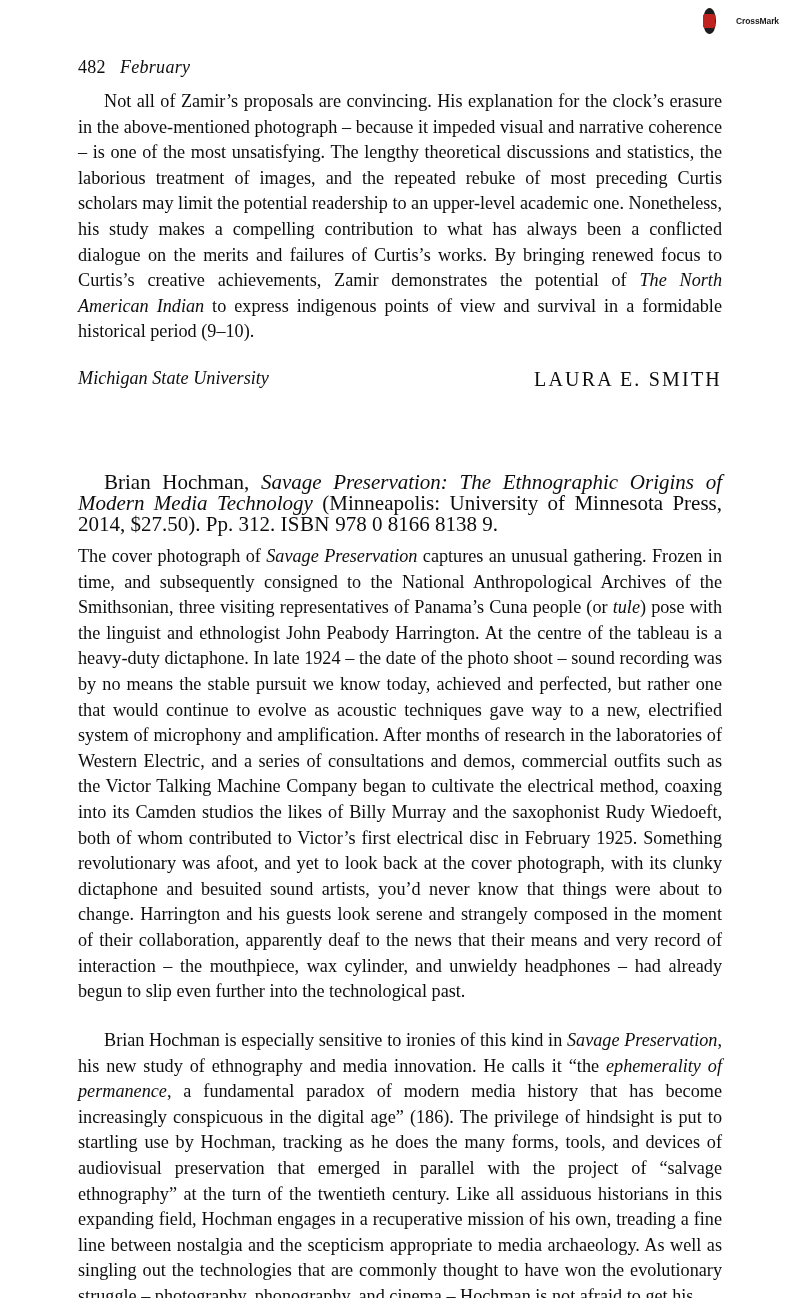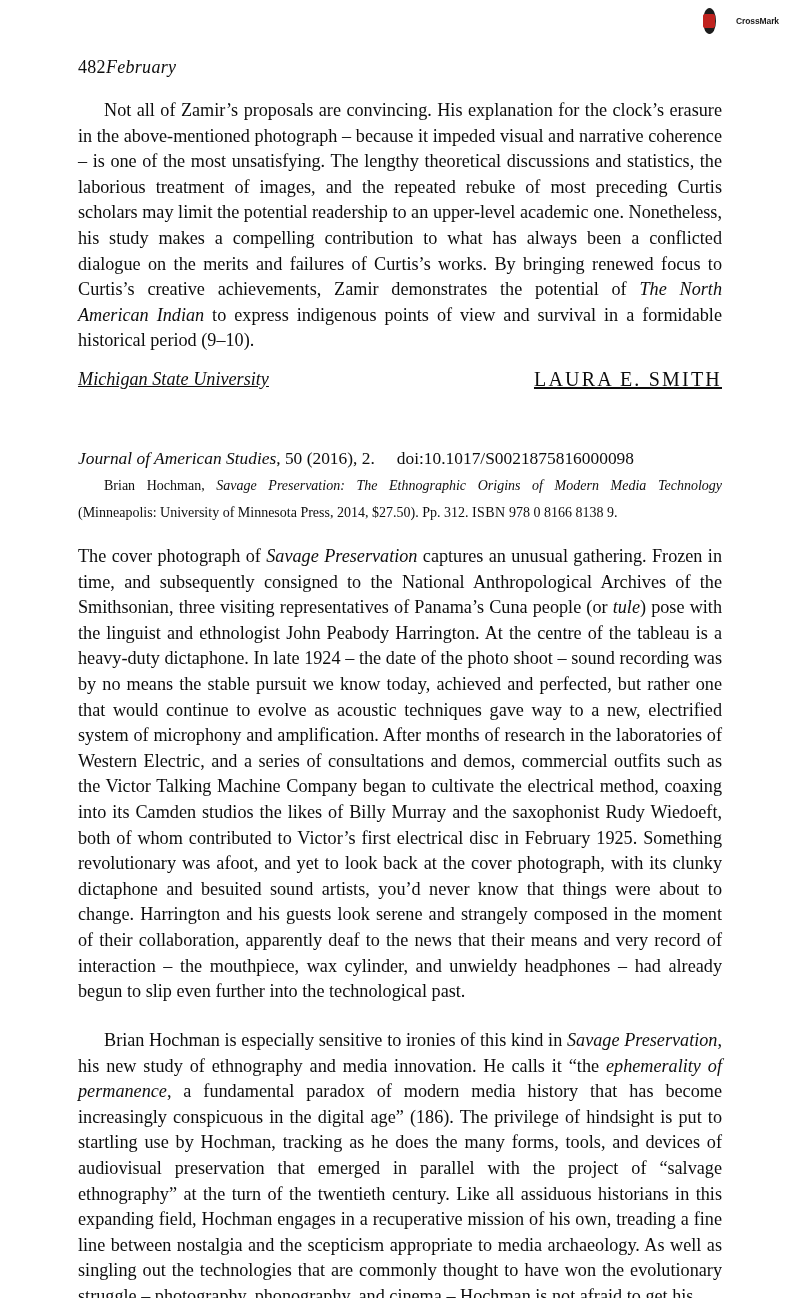--- a/index.html
+++ b/index.html
@@ -63,20 +63,21 @@
   .running-head {
     position: absolute;
     top: 57px;
     left: 78px;
     font-size: 18px;
     font-style: italic;
     letter-spacing: 0.3px;
   }
   .running-head .folio {
     font-style: normal;
+    margin-right: 14px;
   }
 
   .body-block {
     position: absolute;
     left: 78px;
     width: 644px;
   }
 
   p.just {
     margin: 0;
@@ -90,23 +91,22 @@
   .it { font-style: italic; }
 
   
   .signature {
     position: absolute;
     left: 78px;
     width: 644px;
     top: 368px;
     display: flex;
     justify-content: space-between;
-    align-items: center;
+    align-items: flex-start;
     font-size: 18.2px;
-    text-decoration: underline;
   }
   .signature .affil { font-style: italic; }
   .signature .author {
     font-variant: small-caps;
     letter-spacing: 2.2px;
     font-size: 20px;
   }
 
   
   .cite-line {
@@ -121,27 +121,27 @@
   .cite-line .vol { font-variant: small-caps; }
 
   .headnote {
     position: absolute;
     left: 78px;
     top: 472px;
     width: 644px;
   }
   .headnote p {
     margin: 0;
-    font-size: 14px;
-    line-height: 27px;
+    font-size: 21px;
+    line-height: 21px;
     text-align: justify;
     text-indent: 26px;
   }
 
-  .para-1 { top: 98px; }
+  .para-1 { top: 89px; }
   .para-2 { top: 544px; }
   .para-3 { top: 1028px; }
 
   .small-caps-isbn {
     font-variant: small-caps;
     letter-spacing: 0.4px;
   }
 </style>
 </head>
 <body>
@@ -161,23 +161,20 @@
 
   <div class="body-block para-1">
     <p class="just indent"><span>Not all of Zamir’s proposals are convincing. His explanation for the clock’s erasure in the above-mentioned photograph – because it impeded visual and narrative coherence – is one of the most unsatisfying. The lengthy theoretical discussions and statistics, the laborious treatment of images, and the repeated rebuke of most preceding Curtis scholars may limit the potential readership to an upper-level academic one. Nonetheless, his study makes a compelling contribution to what has always been a conflicted dialogue on the merits and failures of Curtis’s works. By bringing renewed focus to Curtis’s creative achievements, Zamir demonstrates the potential of </span><span class="it">The North American Indian</span><span> to express indigenous points of view and survival in a formidable historical period (9–10).</span></p>
   </div>
 
   <div class="signature">
     <span class="affil">Michigan State University</span>
     <span class="author">LAURA E. SMITH</span>
   </div>
 
-  <div class="cite-line">
-    <span class="jname">Journal of American Studies</span><span>, </span><span class="vol">50</span><span> </span><span>(2016), 2.</span><span class="doi">doi:10.1017/S0021875816000098</span>
-  </div>
 
   <div class="headnote">
     <p><span>Brian Hochman, </span><span class="it">Savage Preservation: The Ethnographic Origins of Modern Media Technology</span><span> (Minneapolis: University of Minnesota Press, 2014, $27.50). Pp. 312. </span><span class="small-caps-isbn">ISBN</span><span> 978 0 8166 8138 9.</span></p>
   </div>
 
   <div class="body-block para-2">
     <p class="just"><span>The cover photograph of </span><span class="it">Savage Preservation</span><span> captures an unusual gathering. Frozen in time, and subsequently consigned to the National Anthropological Archives of the Smithsonian, three visiting representatives of Panama’s Cuna people (or </span><span class="it">tule</span><span>) pose with the linguist and ethnologist John Peabody Harrington. At the centre of the tableau is a heavy-duty dictaphone. In late 1924 – the date of the photo shoot – sound recording was by no means the stable pursuit we know today, achieved and perfected, but rather one that would continue to evolve as acoustic techniques gave way to a new, electrified system of microphony and amplification. After months of research in the laboratories of Western Electric, and a series of consultations and demos, commercial outfits such as the Victor Talking Machine Company began to cultivate the electrical method, coaxing into its Camden studios the likes of Billy Murray and the saxophonist Rudy Wiedoeft, both of whom contributed to Victor’s first electrical disc in February 1925. Something revolutionary was afoot, and yet to look back at the cover photograph, with its clunky dictaphone and besuited sound artists, you’d never know that things were about to change. Harrington and his guests look serene and strangely composed in the moment of their collaboration, apparently deaf to the news that their means and very record of interaction – the mouthpiece, wax cylinder, and unwieldy headphones – had already begun to slip even further into the technological past.</span></p>
   </div>
 
   <div class="body-block para-3">

